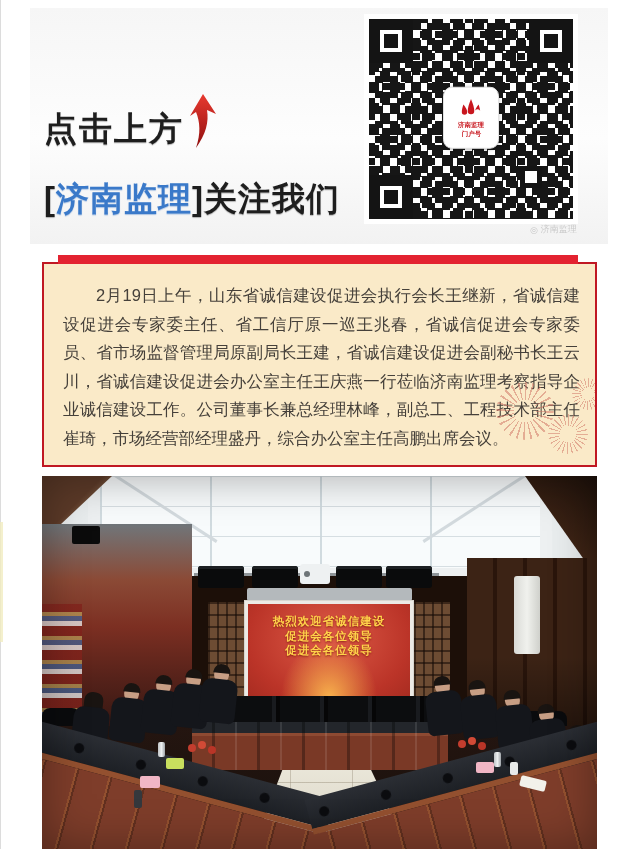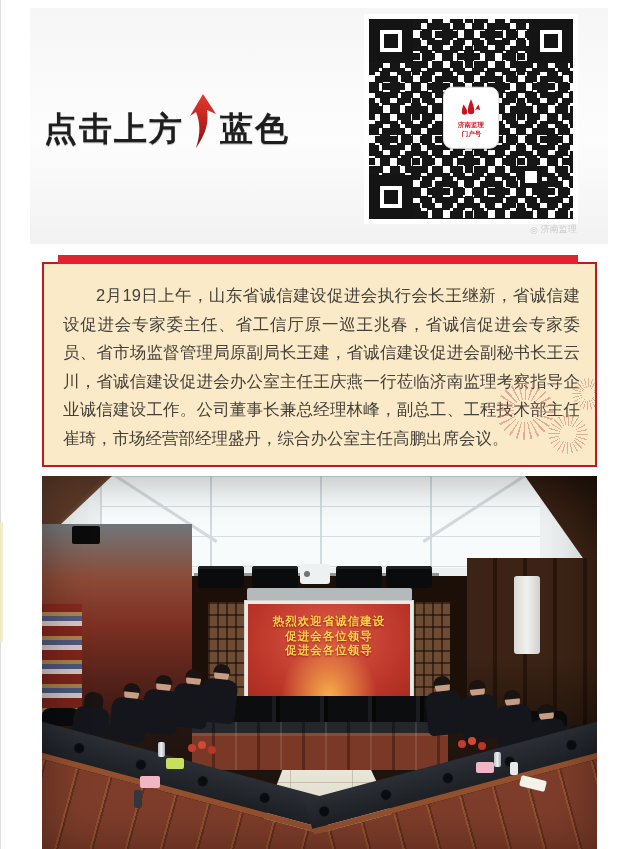--- a/index.html
+++ b/index.html
@@ -163,21 +163,23 @@
         <svg width="30" height="54" viewBox="0 0 30 54">
           <defs>
               <linearGradient id="ag" x1="0" y1="0" x2="0" y2="1">
             <stop offset="0" stop-color="#e8392f"></stop>
                 <stop offset="1" stop-color="#8f0f0f"></stop>
           </linearGradient>
             </defs>
           <path d="M15 0 L28 20 L19 16 C21 28 18 40 8 54 C13 39 12 28 8 18 L2 22 Z" fill="url(#ag)"></path>
         </svg>
       </span>
-      <span>蓝色</span>
+    </div>
+    <div class="bt-line2">
+      <span>[</span><span class="bt-blue">济南监理</span><span>]关注我们</span>
     </div>
   </div>
 
   <div class="qr">
     <div class="qr-pattern"></div>
     <div class="fd fd-tl"></div>
     <div class="fd fd-tr"></div>
     <div class="fd fd-bl"></div>
     <div class="al"></div>
     <div class="qr-logo">

